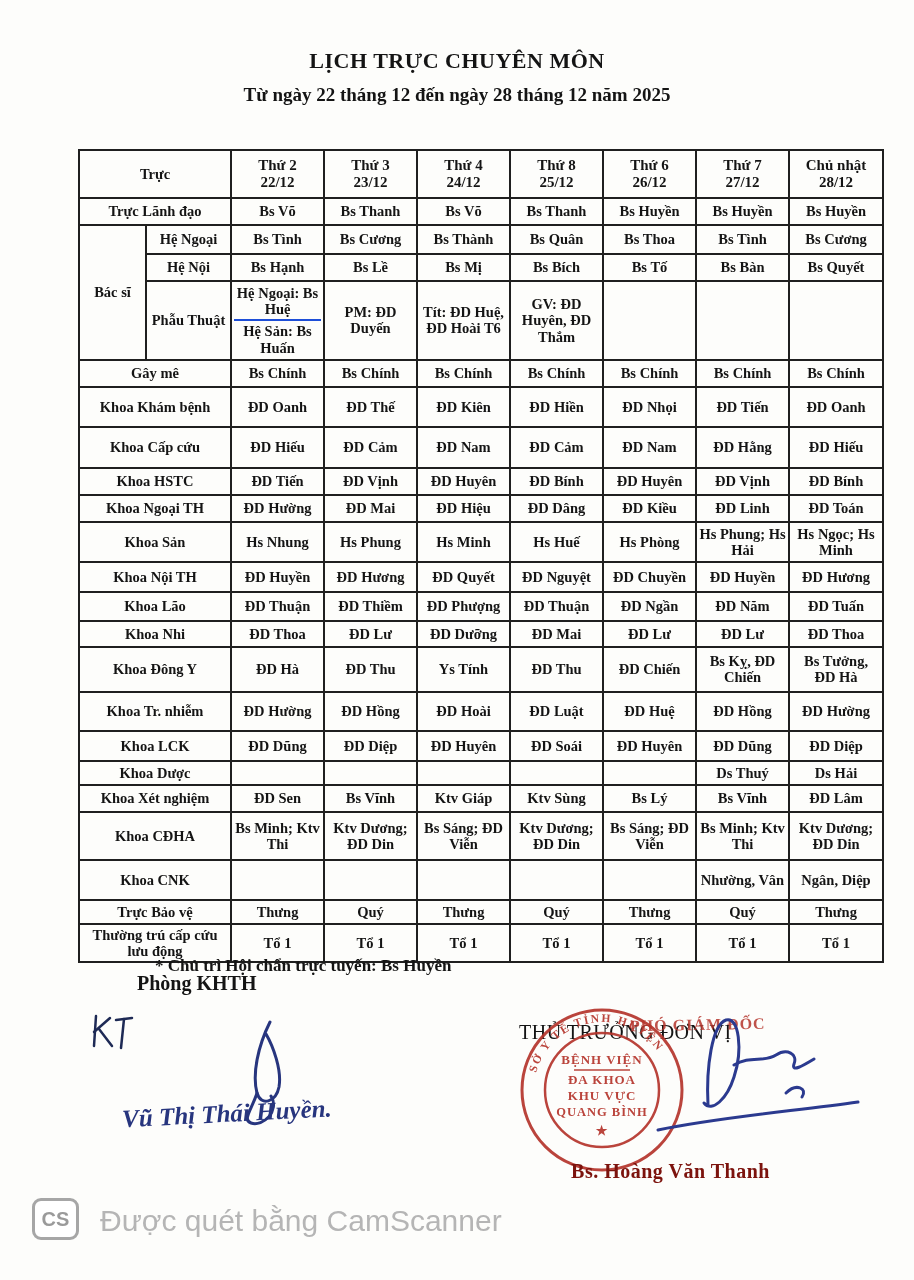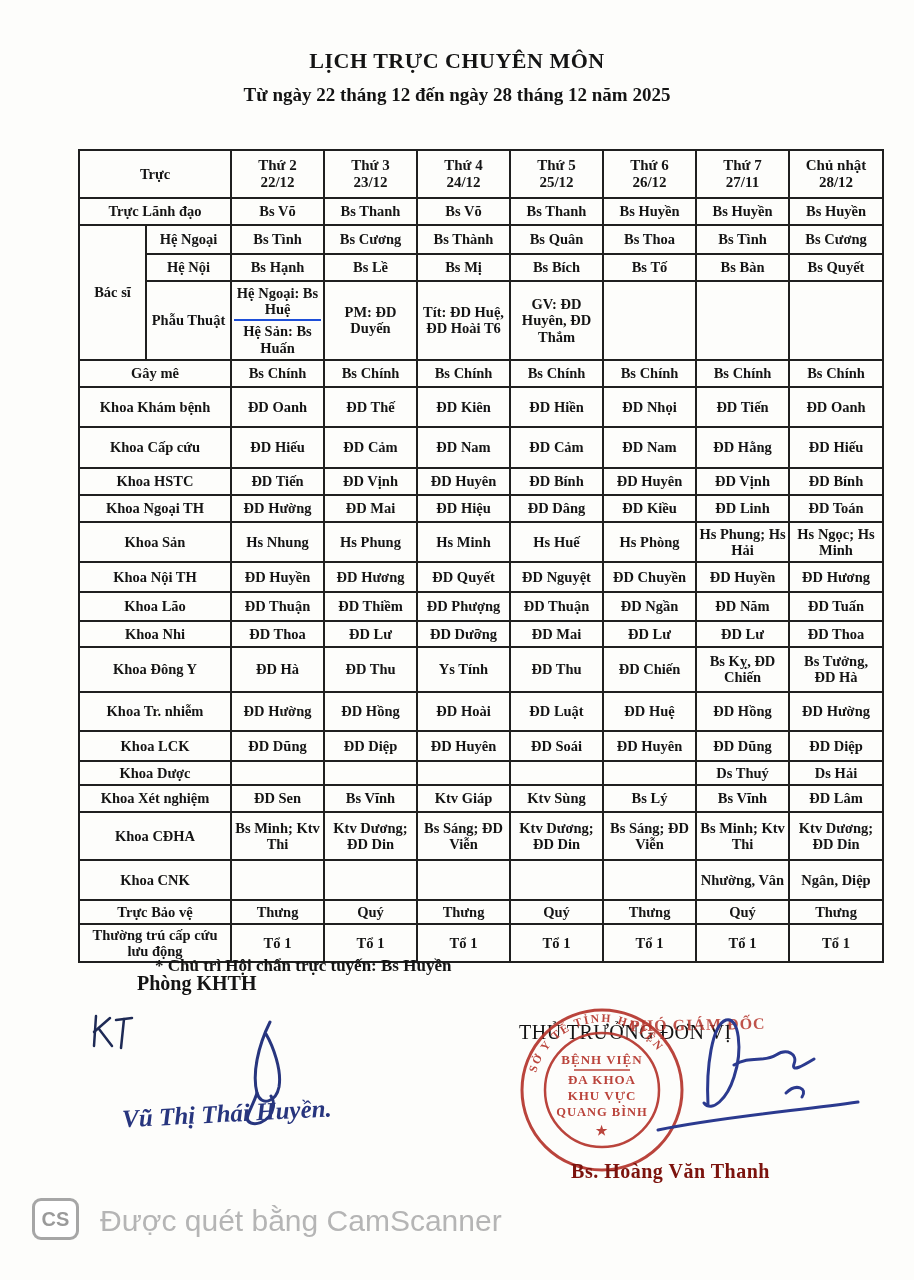--- a/index.html
+++ b/index.html
@@ -83,30 +83,30 @@
           </td>
       <td>
             <div class="dayname">Thứ 3</div>
             <div class="daydate">23/12</div>
           </td>
       <td>
             <div class="dayname">Thứ 4</div>
             <div class="daydate">24/12</div>
           </td>
       <td>
-            <div class="dayname">Thứ 5</div>
+            <div class="dayname">Thứ 8</div>
             <div class="daydate">25/12</div>
           </td>
       <td>
             <div class="dayname">Thứ 6</div>
             <div class="daydate">26/12</div>
           </td>
       <td>
             <div class="dayname">Thứ 7</div>
-            <div class="daydate">27/11</div>
+            <div class="daydate">27/12</div>
           </td>
       <td>
             <div class="dayname">Chủ nhật</div>
             <div class="daydate">28/12</div>
           </td>
     </tr>
     <tr style="height:27px">
       <td colspan="2">Trực Lãnh đạo</td>
       <td>Bs Võ</td>
       <td>Bs Thanh</td>

